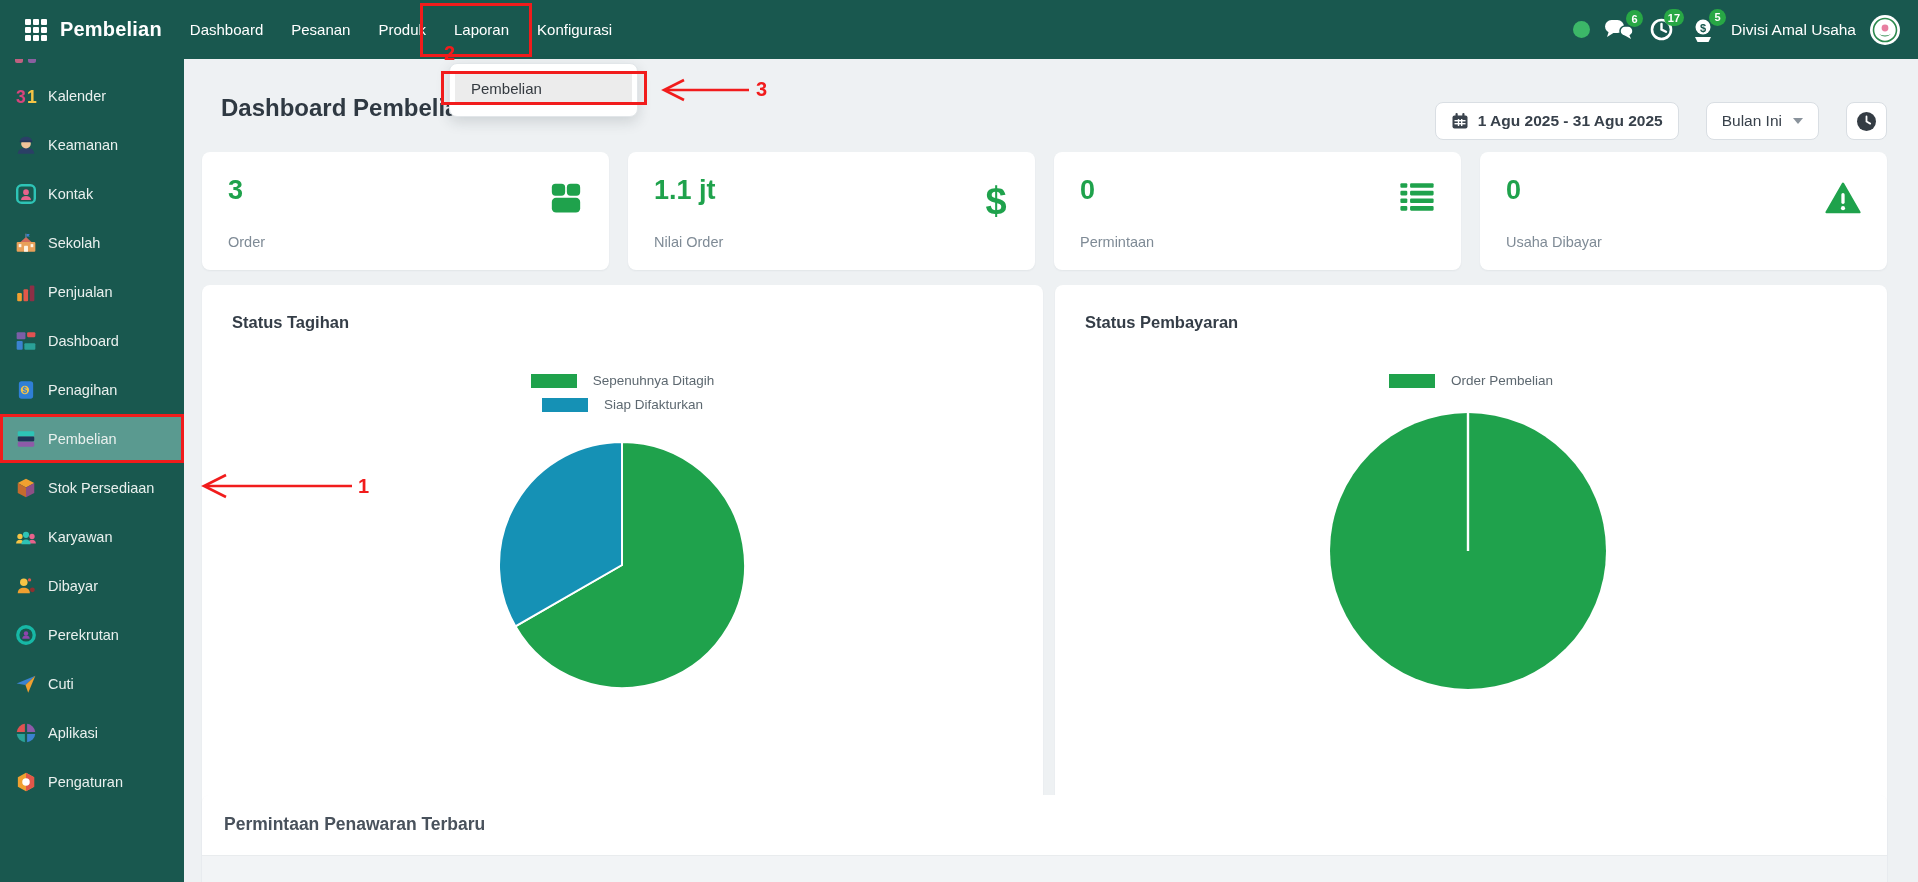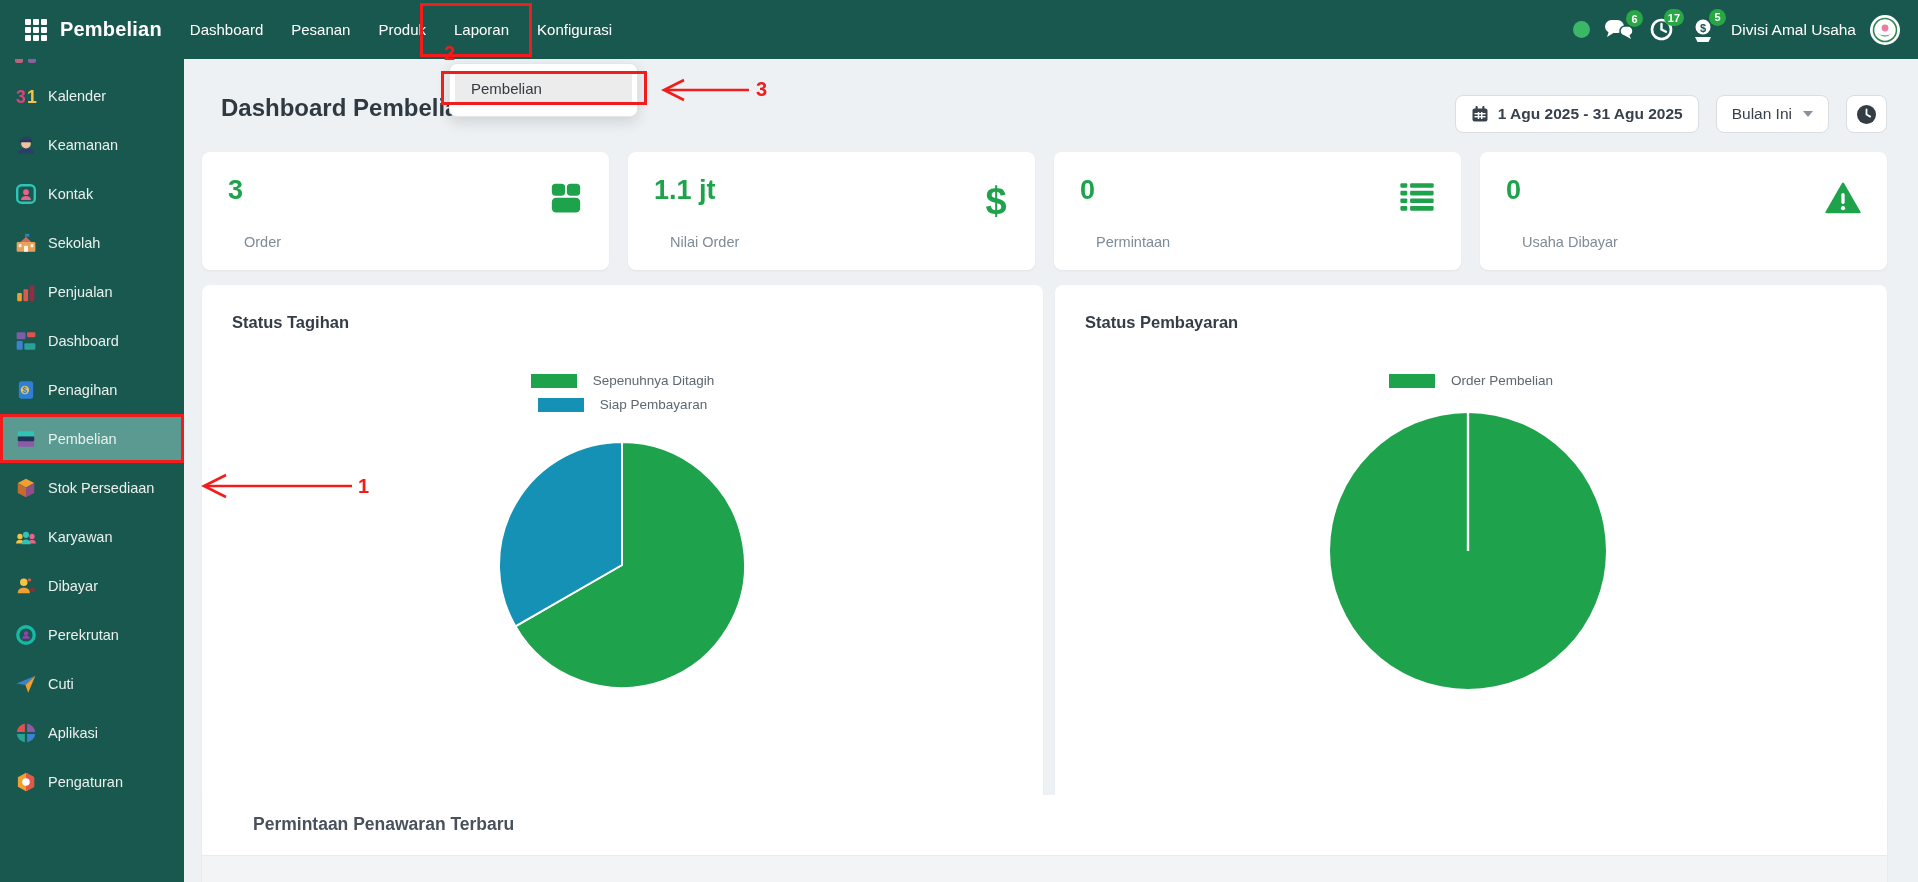--- a/index.html
+++ b/index.html
@@ -23,44 +23,44 @@
   .sidebar { position:absolute; left:0; top:59px; bottom:0; width:184px; background:#19584f; padding-top:12px; z-index:10; }
   .partial-icon { position:absolute; top:-4px; left:15px; display:flex; gap:5px; }
   .partial-icon span { width:8px; height:8px; border-radius:2px; }
   .side-item { height:49px; display:flex; align-items:center; padding-left:15px; gap:11px; color:#e9f0ee; font-size:14.5px; cursor:pointer; position:relative; }
   .side-item svg { flex:0 0 22px; }
   .side-item.active { background:#5a9a90; }
   .side-item.active::after { content:""; position:absolute; inset:0; border:3px solid #f11c1c; pointer-events:none; }
 
   
   .main-title { position:absolute; left:221px; top:94px; font-size:24px; font-weight:700; color:#2f3942; z-index:5; }
-  .date-bar { position:absolute; top:95px; right:31px; display:flex; gap:17px; z-index:5; }
+  .date-bar { position:absolute; top:102px; right:31px; display:flex; gap:27px; z-index:5; }
   .btn { height:38px; background:#fff; border:1px solid #d9dee3; border-radius:8px; display:flex; align-items:center; gap:9px; padding:0 15px; font-size:15.5px; color:#38414b; cursor:pointer; }
   .btn-bold { font-weight:700; }
   .caret { width:0; height:0; border-left:5px solid transparent; border-right:5px solid transparent; border-top:6px solid #8a939c; margin-left:2px; }
   .btn-icon-only { padding:0 9px; }
 
   .stats { position:absolute; left:202px; top:152px; width:1685px; display:flex; gap:19px; z-index:5; }
   .stat-card { flex:1; height:118px; background:#fff; border-radius:8px; box-shadow:0 1px 2px rgba(40,50,60,.06); position:relative; padding:22px 26px; cursor:pointer; }
   .stat-value { font-size:27px; font-weight:700; color:#1fa24c; line-height:1.2; }
-  .stat-label { position:absolute; left:42px; bottom:20px; font-size:14.5px; color:#7f8b96; }
+  .stat-label { position:absolute; left:26px; bottom:20px; font-size:14.5px; color:#7f8b96; }
   .stat-ic { position:absolute; right:26px; top:30px; }
 
   .charts { position:absolute; left:202px; top:285px; width:1685px; display:flex; gap:12px; z-index:5; }
   .chart-card { background:#fff; border-radius:8px; box-shadow:0 1px 2px rgba(40,50,60,.06); height:611px; position:relative;text-align:center; }
   .chart-card.c1 { width:841px; }
   .chart-card.c2 { flex:1; }
   .chart-title { position:absolute; left:30px; top:28px; font-size:16.5px; font-weight:700; color:#343d47; }
   .legend { position:absolute; left:0; right:0; display:flex; flex-direction:column; align-items:center; gap:9px; }
   .legend-row { display:flex; align-items:center; gap:16px; font-size:13.5px; color:#5d6870; }
   .swatch { width:46px; height:14px; display:inline-block; }
   .pie { position:absolute; }
 
   .bottom-card { position:absolute; left:202px; top:795px; width:1685px; height:140px; background:#fff; border-radius:8px 8px 0 0; box-shadow:0 1px 2px rgba(40,50,60,.06); z-index:5; }
-  .bottom-title { position:absolute; left:22px; top:19px; font-size:17.5px; font-weight:700; color:#49525c;margin-left:29px; }
+  .bottom-title { position:absolute; left:22px; top:19px; font-size:17.5px; font-weight:700; color:#49525c; }
   .bottom-strip { position:absolute; left:0; right:0; top:60px; bottom:0; background:#f2f4f6; border-top:1px solid #e9ecee; }
 
   
   .dropdown { position:absolute; left:449px; top:63px; width:189px; height:54px; background:#fff; border:1px solid #e2e6e9; border-radius:8px; box-shadow:0 5px 14px rgba(30,40,50,.15); z-index:30; }
   .dropdown-item { position:absolute; left:5px; right:5px; top:10px; height:29px; background:#ececec; display:flex; align-items:center; padding-left:16px; font-size:15px; color:#343a40; cursor:pointer; }
 
   
   .anno { z-index:40; position:absolute; }
   .anno-box { border:3px solid #f11c1c; background:transparent; pointer-events:none; }
   .anno-num { color:#f11c1c; font-weight:700; font-size:20px; z-index:41; }
@@ -339,21 +339,21 @@
 <div class="charts">
   <div class="chart-card c1">
     <div class="chart-title">Status Tagihan</div>
     <div class="legend" style="top:88px;">
       <div class="legend-row">
         <span class="swatch" style="background: rgb(31, 162, 76);"></span>
         <span>Sepenuhnya Ditagih</span>
       </div>
       <div class="legend-row">
         <span class="swatch" style="background: rgb(21, 145, 181);"></span>
-        <span>Siap Pembayaran</span>
+        <span>Siap Difakturkan</span>
       </div>
     </div>
     <div class="pie" style="left:295px; top:155px;"><svg width="250" height="250" viewBox="0 0 250 250">
           <path d="M125,125 L125.00,2.00 A123,123 0 1 1 18.35,186.28 Z" fill="#1fa24c" stroke="#fff" stroke-width="2"></path>
           <path d="M125,125 L18.35,186.28 A123,123 0 0 1 125.00,2.00 Z" fill="#1591b5" stroke="#fff" stroke-width="2"></path>
         </svg></div>
   </div>
   <div class="chart-card c2">
     <div class="chart-title">Status Pembayaran</div>
     <div class="legend" style="top:88px;">

